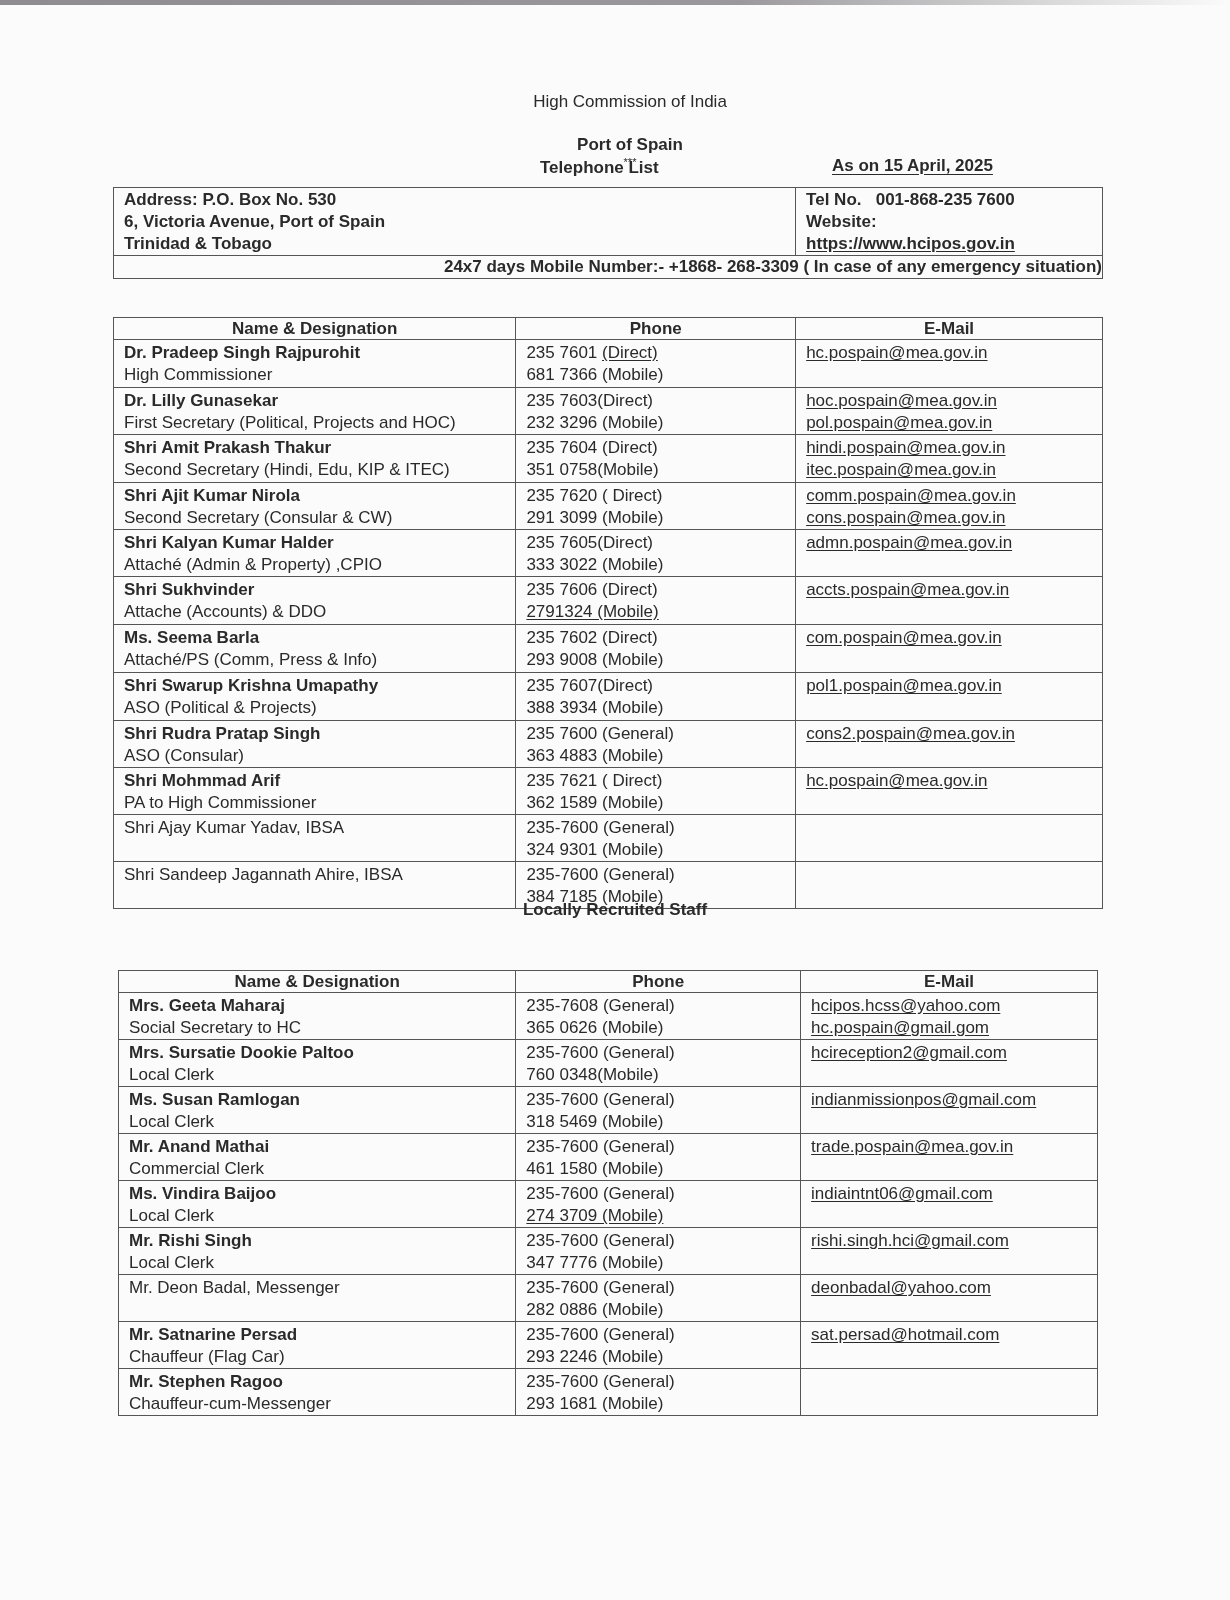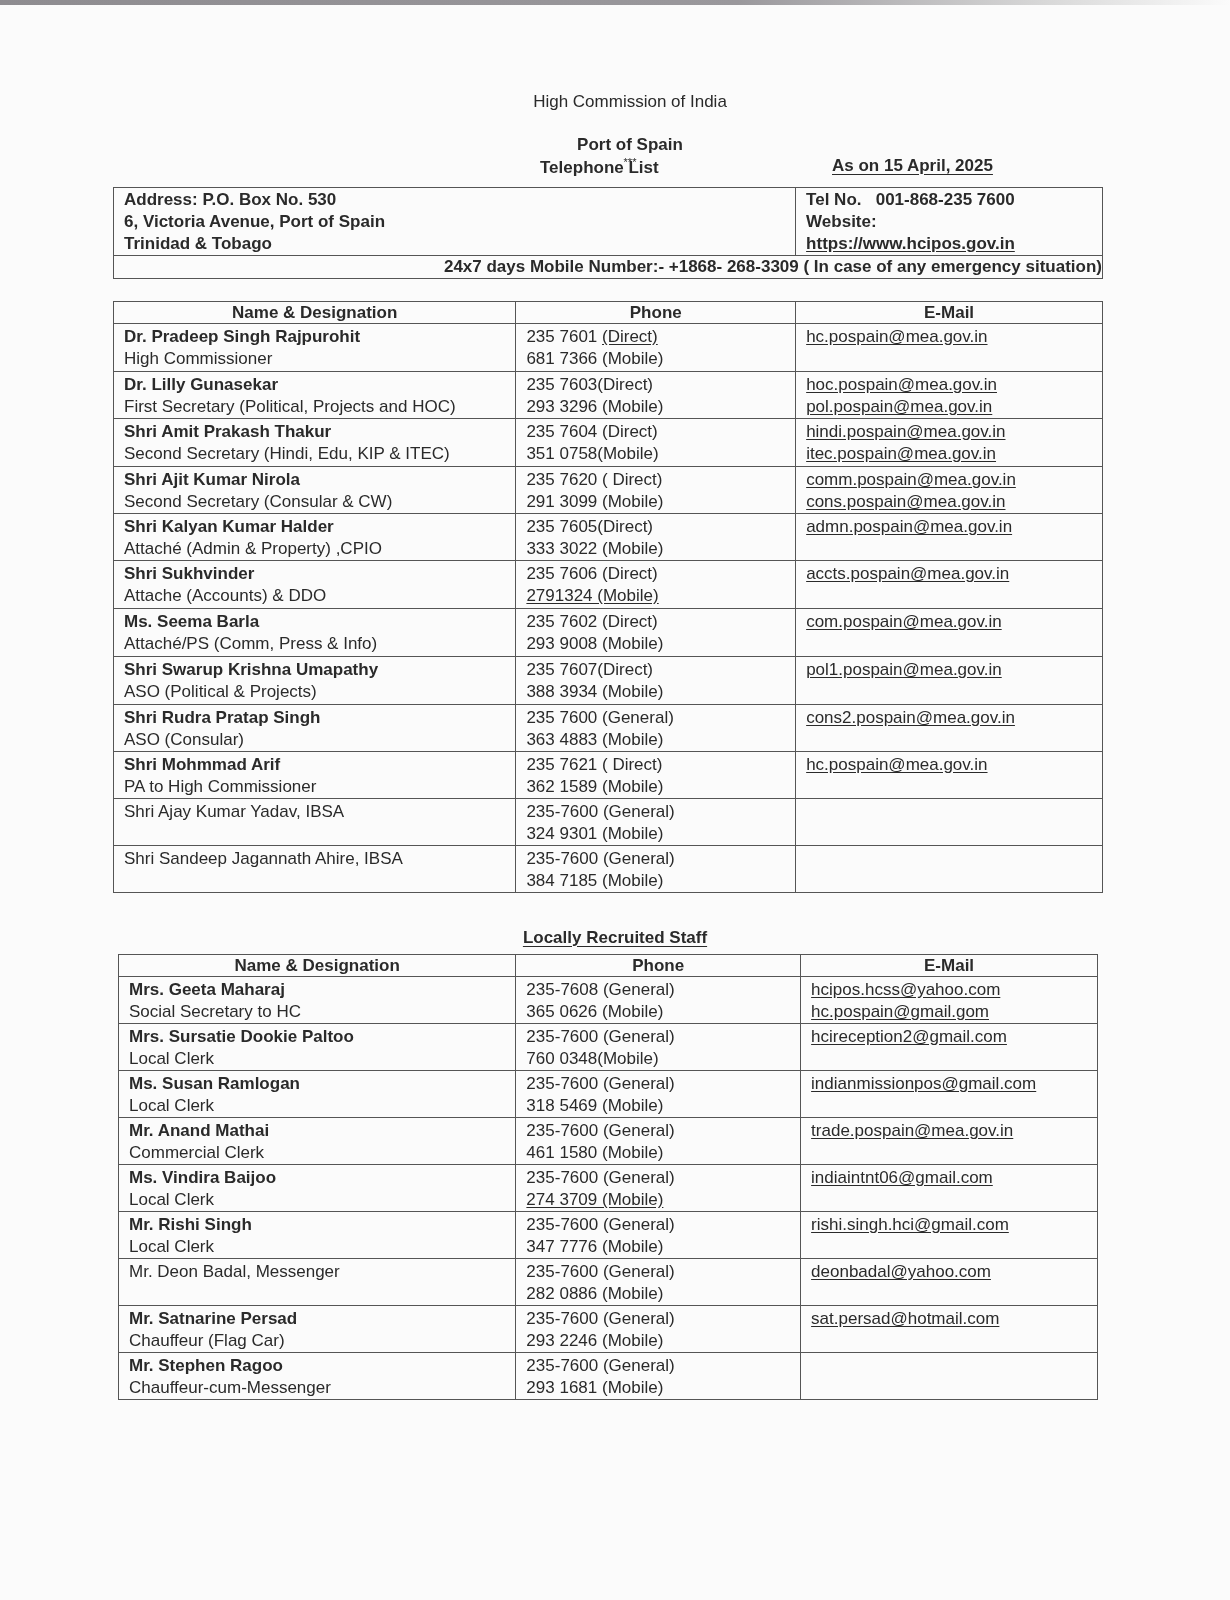--- a/index.html
+++ b/index.html
@@ -28,41 +28,41 @@
 
   table { border-collapse: collapse; position: absolute; }
   td, th { border: 1.4px solid #555; vertical-align: top; padding: 0; }
 
   
   #info-table { left: 113px; top: 187px; width: 990px; font-weight: bold; font-size: 17px; }
   #info-table td { padding: 2px 10px 0 10px; line-height: 22px; }
   .emergency { text-align: right; }
 
   
-  .staff-table { font-size: 17px; }
+  .staff-table { font-size: 17px; margin-top: 16px; }
   .staff-table th { font-weight: bold; text-align: center; line-height: 21px; height: 21px; }
   .staff-table td { line-height: 22px; }
   .staff-table td.name-cell { padding: 2px 10px 0 10px; }
   .staff-table td.phone-cell { padding: 2px 10px 0 10px; }
   .staff-table td.email-cell { padding: 2px 10px 0 10px; }
   .person-name { font-weight: bold; display: block; }
   .person-name-inline { font-weight: normal; }
   .designation { display: block; font-weight: normal; }
   .phone-line { display: block; }
   .email-link { display: block; color: #2a2a2a; text-decoration: underline; text-underline-offset: 2px; }
   .ul { text-decoration: underline; text-underline-offset: 2px; }
 
   #officers-table { left: 113px; top: 301px; width: 990px; }
   #officers-table col.c1 { width: 403px; }
   #officers-table col.c2 { width: 280px; }
   #officers-table col.c3 { width: 307px; }
 
   .lrs-title {
-    position: absolute; left: 0; top: 928px; width: 1230px; text-align: center;
-    font-size: 17px; font-weight: bold; text-decoration: underline; text-underline-offset: 3px;
+    position: absolute; left: 0; top: 900px; width: 1230px; text-align: center;
+    font-size: 17px; font-weight: bold; text-underline-offset: 3px;
   }
   #local-table { left: 118px; top: 954px; width: 980px; }
   #local-table col.c1 { width: 398px; }
   #local-table col.c2 { width: 285px; }
   #local-table col.c3 { width: 297px; }
 </style>
 </head>
 <body>
 
 <div class="scan-edge"></div>
@@ -127,21 +127,21 @@
           <span class="email-link">hc.pospain@mea.gov.in</span>
         </td>
       </tr>
       <tr style="height: 44px;">
         <td class="name-cell">
           <span class="person-name">Dr. Lilly Gunasekar</span>
           <span class="designation">First Secretary (Political, Projects and HOC)</span>
         </td>
         <td class="phone-cell">
           <span class="phone-line"><span style="white-space: pre;">235 7603(Direct)</span></span>
-          <span class="phone-line"><span style="white-space: pre;">293 3296 (Mobile)</span></span>
+          <span class="phone-line"><span style="white-space: pre;">232 3296 (Mobile)</span></span>
         </td>
         <td class="email-cell">
           <span class="email-link">hoc.pospain@mea.gov.in</span>
           <span class="email-link">pol.pospain@mea.gov.in</span>
         </td>
       </tr>
       <tr style="height: 48px;">
         <td class="name-cell">
           <span class="person-name">Shri Amit Prakash Thakur</span>
           <span class="designation">Second Secretary (Hindi, Edu, KIP &amp; ITEC)</span>

